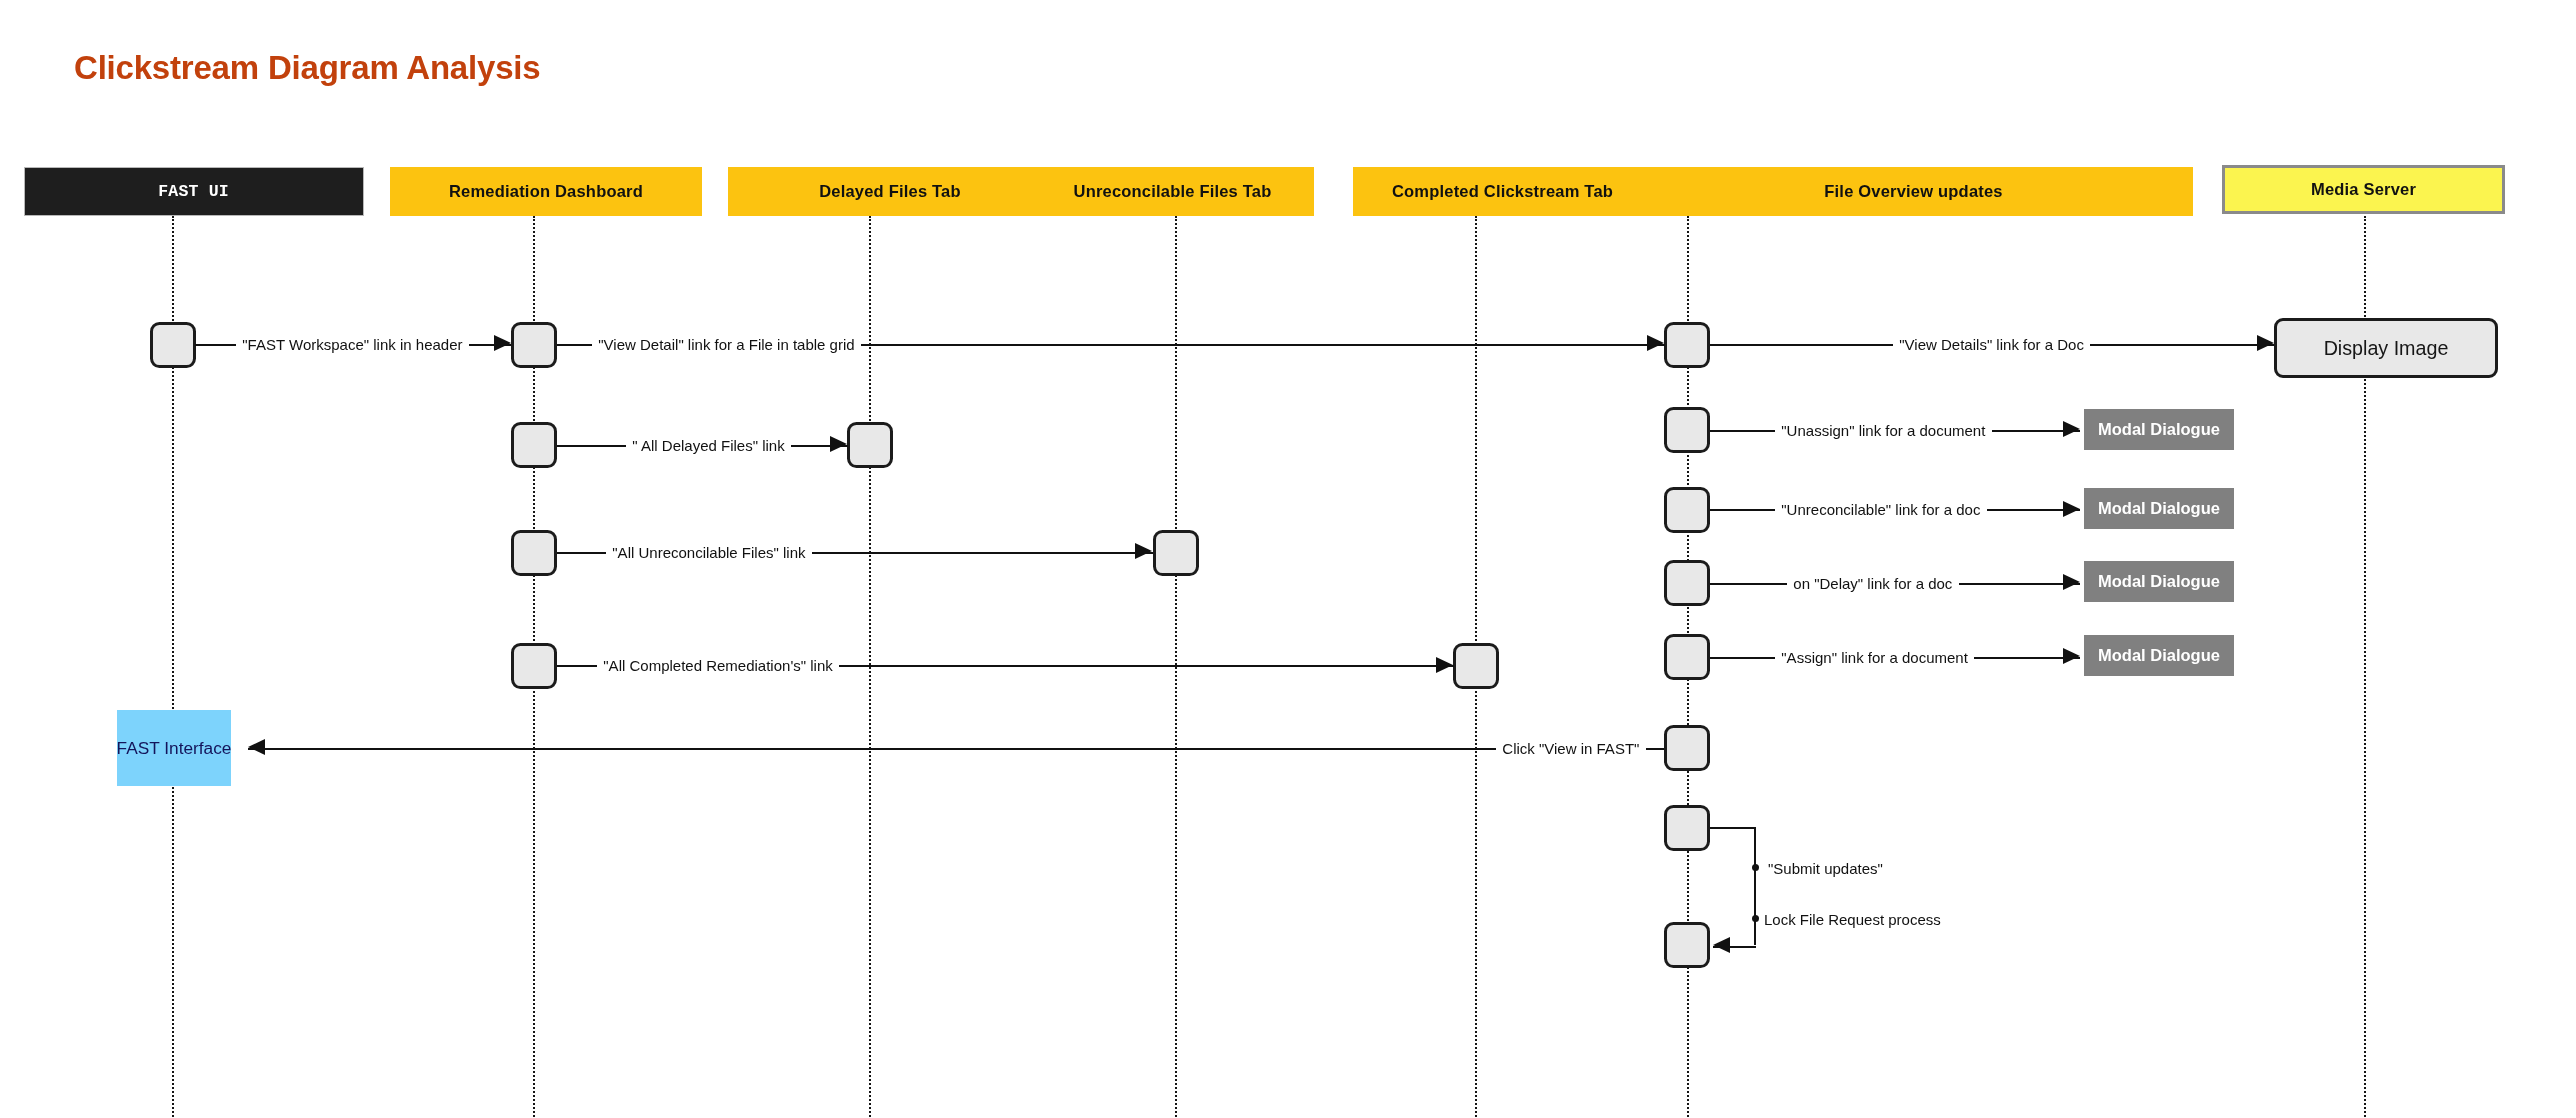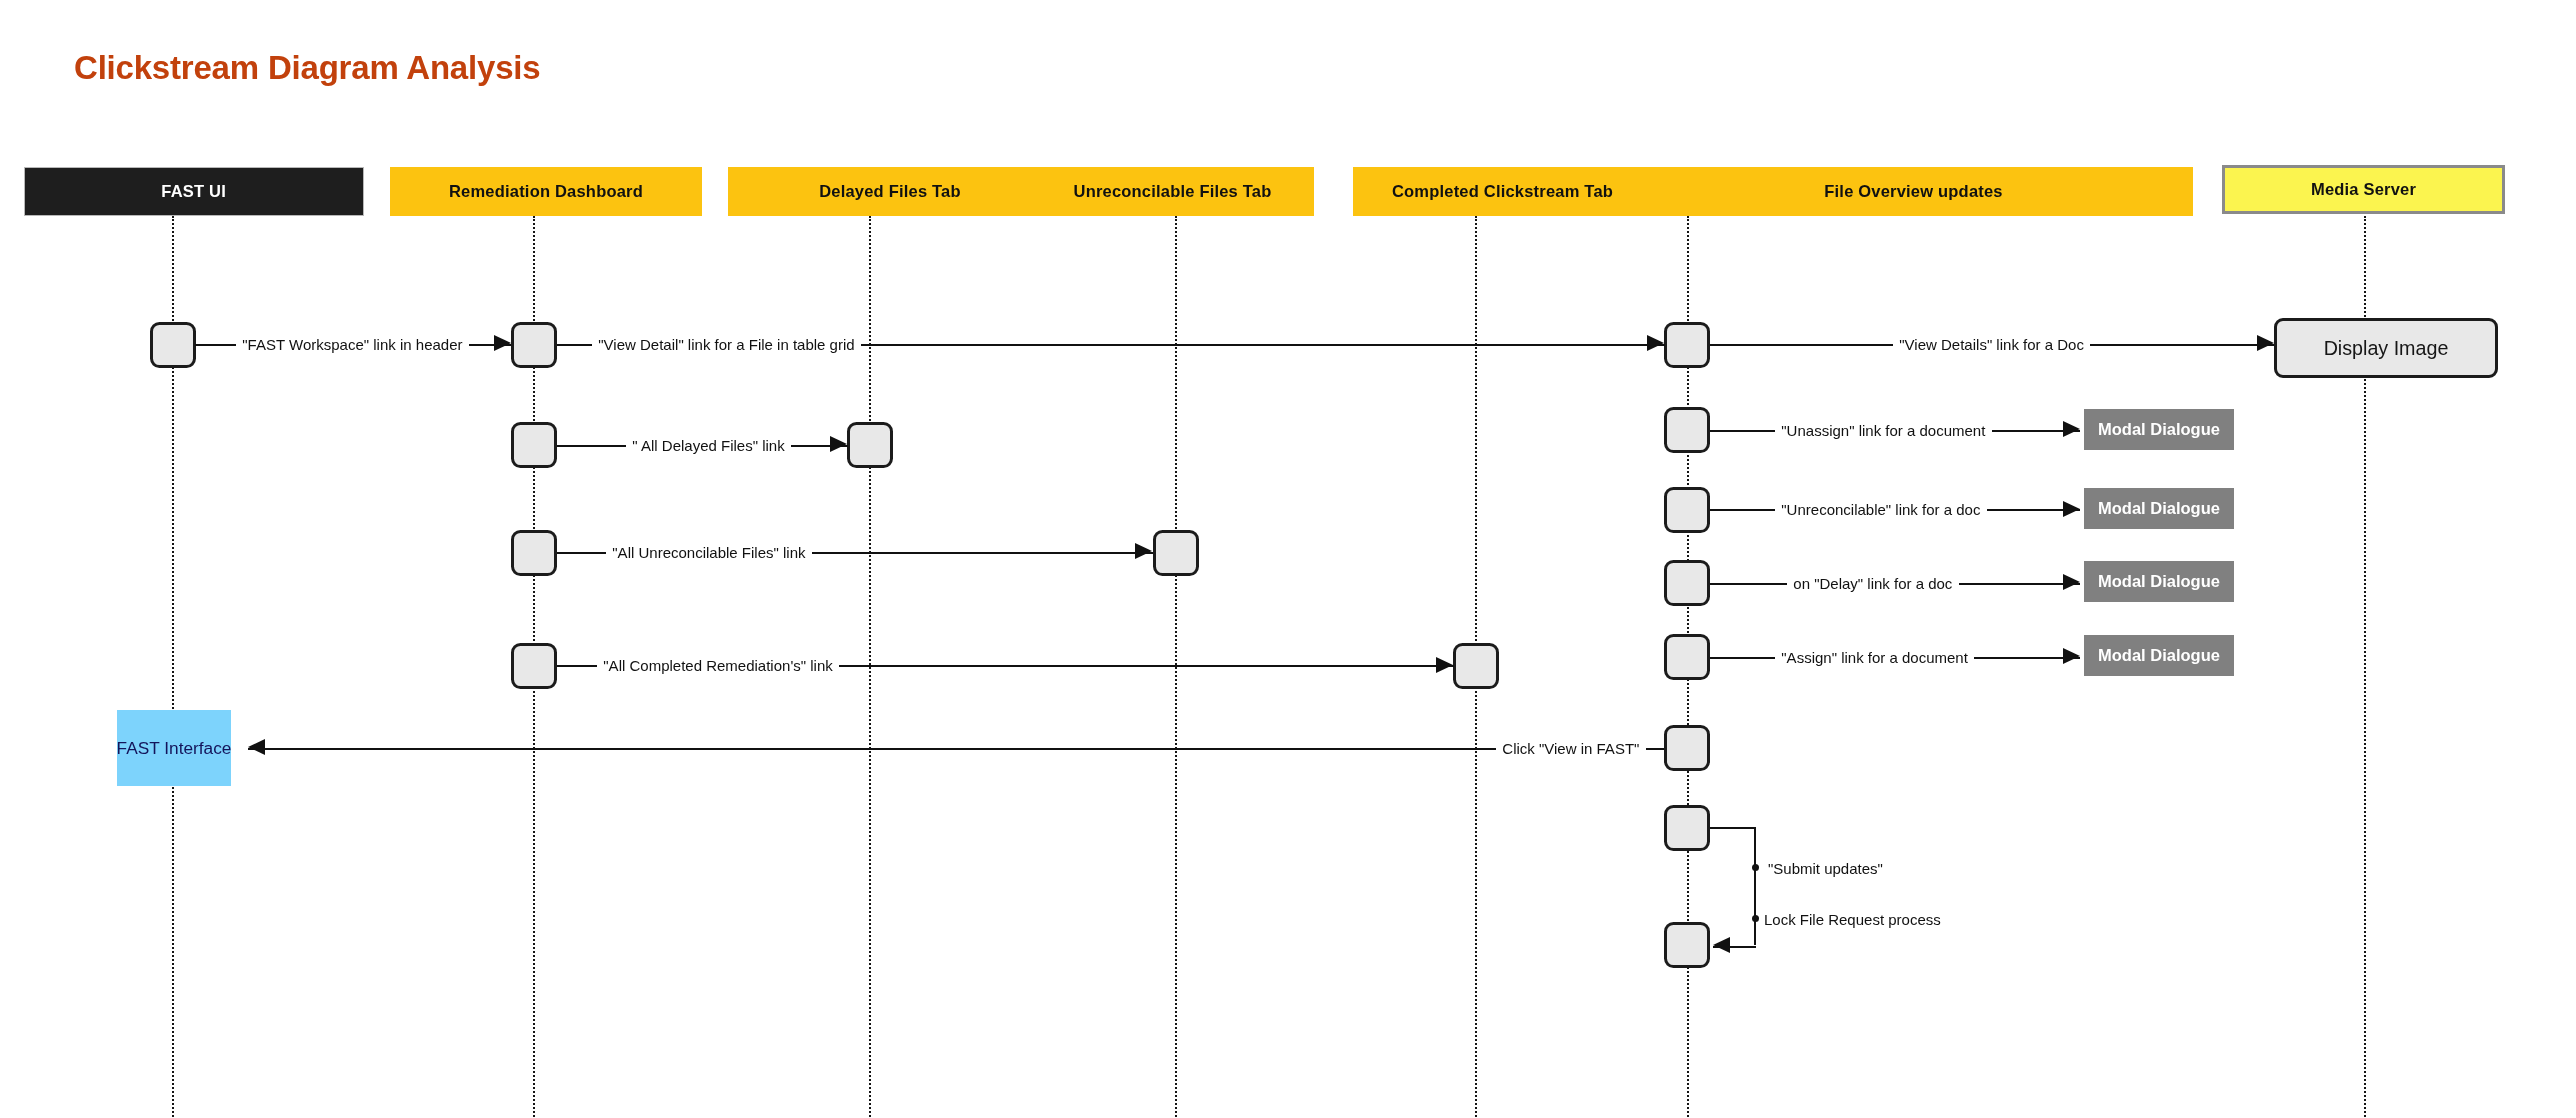--- a/index.html
+++ b/index.html
@@ -155,21 +155,21 @@
     line-height: 1;
   }
 </style>
 </head>
 <body>
 
 <div id="canvas">
 
   <div class="page-title">Clickstream Diagram Analysis</div>
 
-  <div class="lifeline-header dark" style="left:23.6px;   top:167px; width:340px;">
+  <div class="lifeline-header dark" style="left:23.6px;   top:167px; width:340px;font-family:Liberation Mono, monospace;">
     <span>FAST UI</span>
   </div>
   <div class="lifeline-header amber" style="left:390px;  top:167px; width:312px;">
     <span>Remediation Dashboard</span>
   </div>
   <div class="lifeline-header amber" style="left:728px;  top:167px; width:324px;">
     <span>Delayed Files Tab</span>
   </div>
   <div class="lifeline-header amber" style="left:1031px; top:167px; width:283px;">
     <span>Unreconcilable Files Tab</span>

